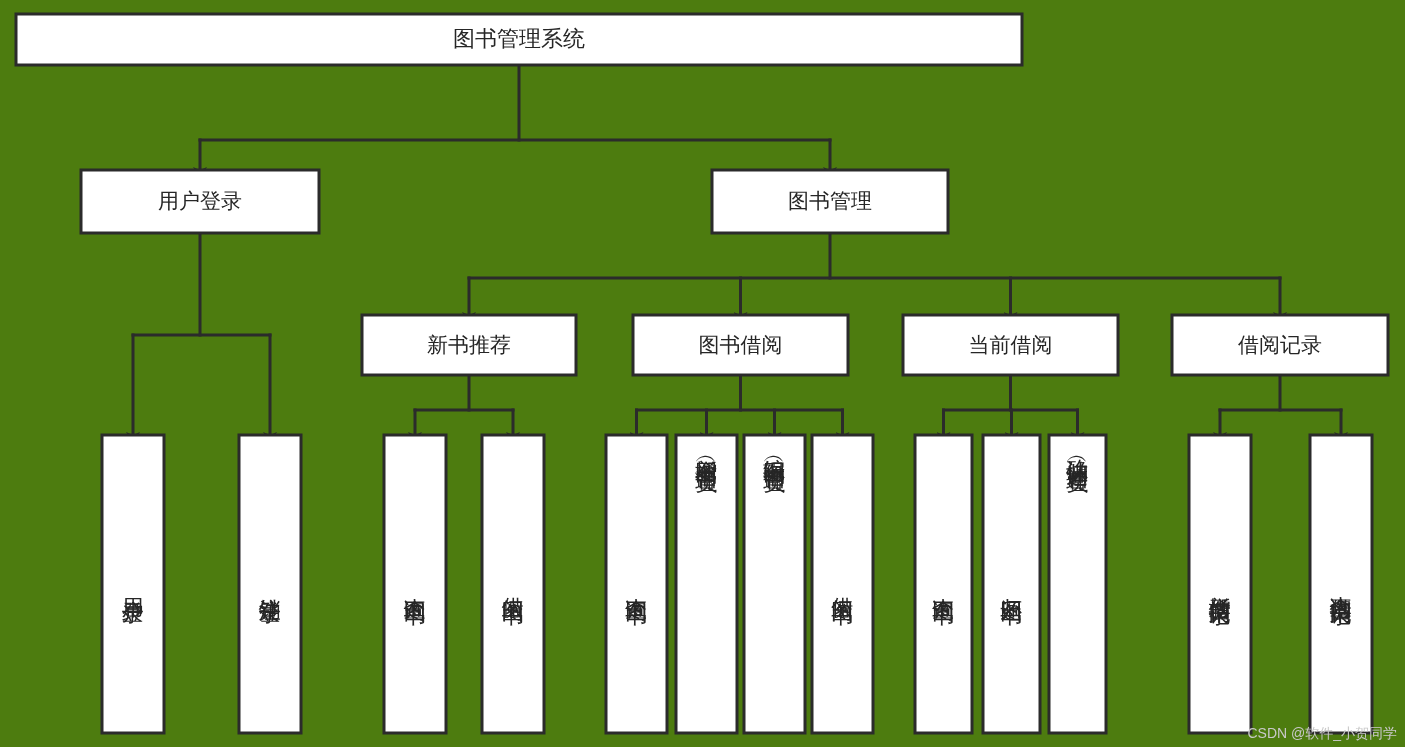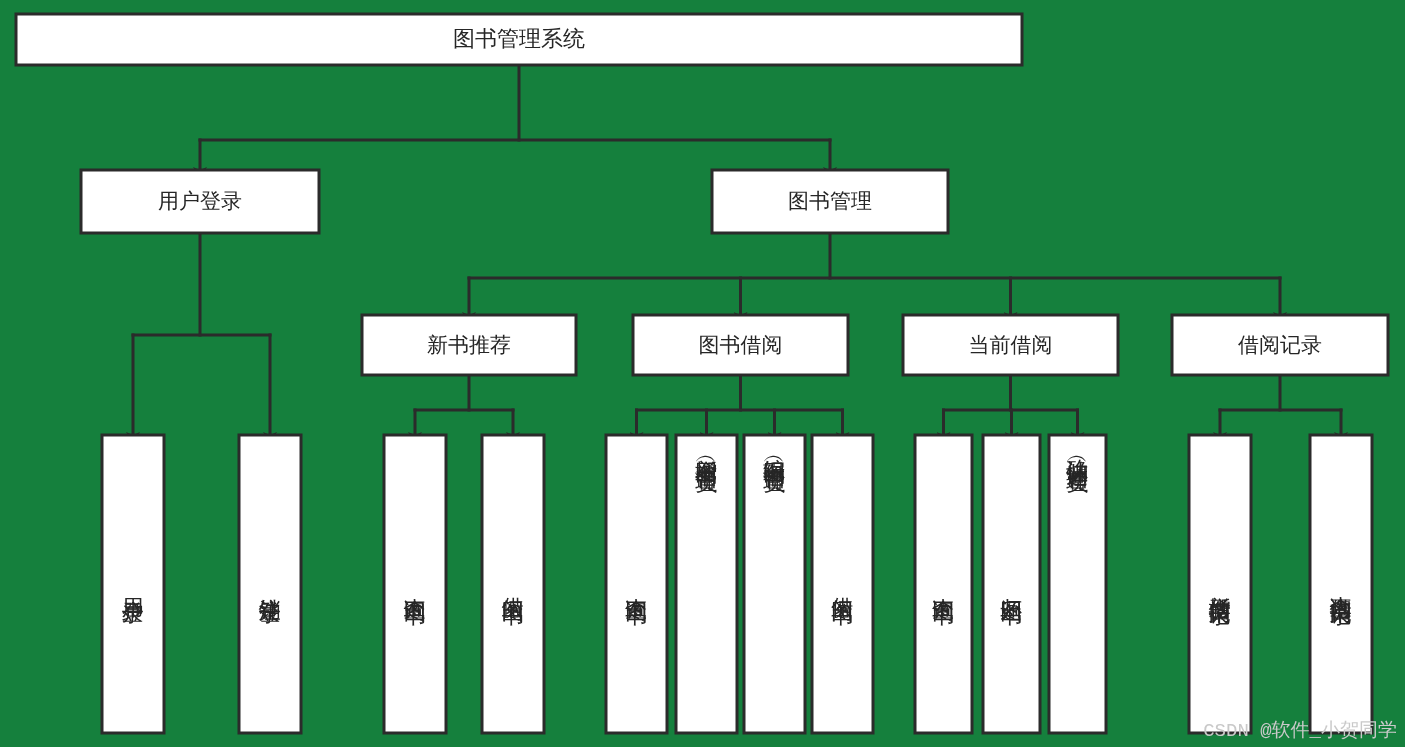--- a/index.html
+++ b/index.html
@@ -10,21 +10,21 @@
   body {
     width: 1405px;
     height: 747px;
     font-family: "Liberation Sans", "DejaVu Sans", sans-serif;
     overflow: hidden;
   }
   #diagram-root {
     position: relative;
     width: 1405px;
     height: 747px;
-    background: #15803d;
+    background: #4d7c0f;
   }
   svg#flow {
     position: absolute;
     left: 0;
     top: 0;
     width: 1405px;
     height: 747px;
     display: block;
   }
   .node-rect {
@@ -72,22 +72,22 @@
     font-size: 22px;
     line-height: 1.24;
     color: #262626;
     letter-spacing: 2px;
     white-space: nowrap;
   }
   .watermark {
     position: absolute;
     right: 8px;
     bottom: 4px;
-    font-family: Liberation Mono, monospace;
-    font-size: 19px;
+    font-family: Liberation Sans, sans-serif;
+    font-size: 14px;
     color: #c9c9c9;
     white-space: nowrap;
     pointer-events: none;
   }
 </style>
 </head>
 <body>
 
 <div id="diagram-root">
 

